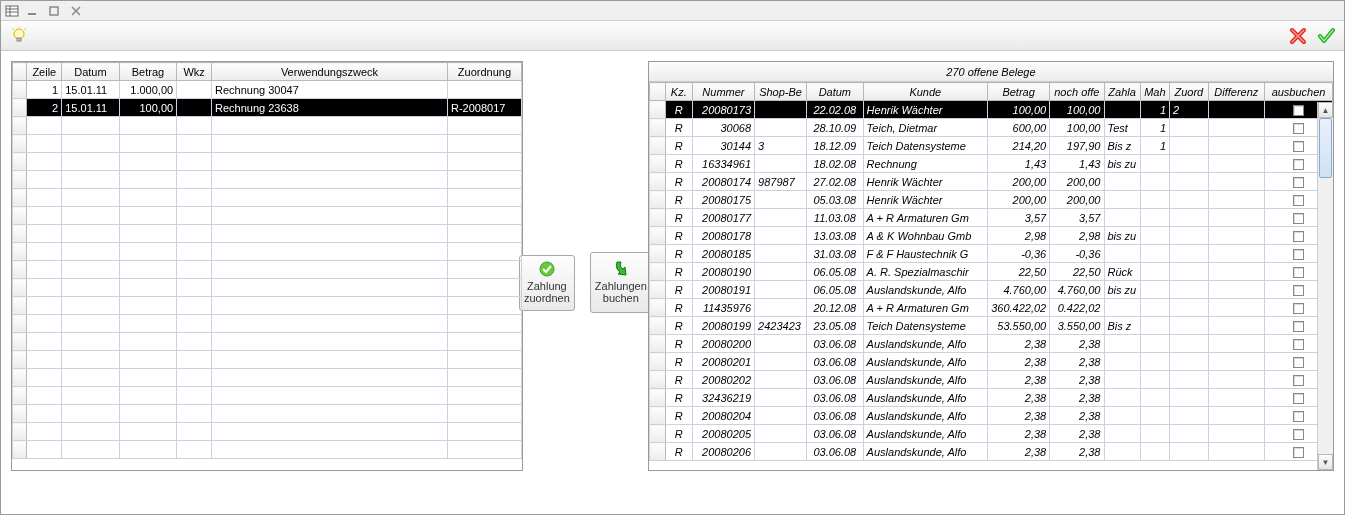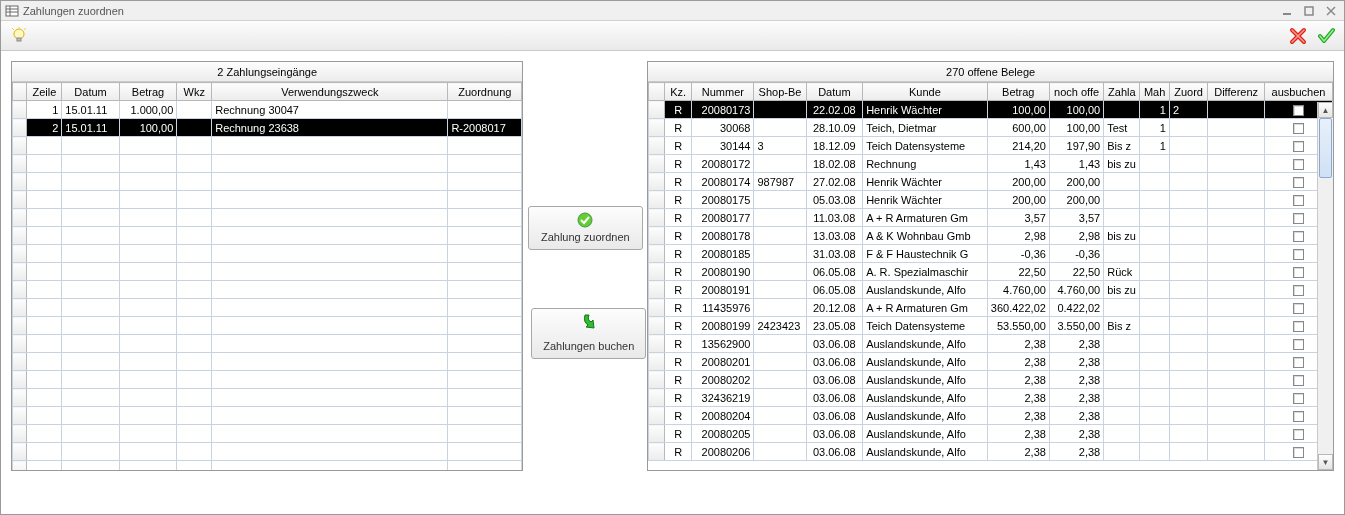--- a/index.html
+++ b/index.html
@@ -64,25 +64,25 @@
     padding: 10px;
     gap: 0;
   }
   .panel {
     border: 1px solid #9a9a9a;
     background: #fff;
     display: flex;
     flex-direction: column;
   }
   .panel.left { width: 517px; height: 410px; }
-  .panel.right { width: 693px; height: 410px; margin-left: 0; }
+  .panel.right { width: 693px; height: 410px; margin-left: 0; font-style: italic; }
   .mid {
     width: 125px;
     display: flex;
-    flex-direction: column;
+    flex-direction: row;
     align-items: center;
     justify-content: center;
     gap: 4px;
   }
   .panel-title {
     height: 20px;
     background: linear-gradient(#fdfdfd,#ececec);
     border-bottom: 1px solid #c9c9c9;
     text-align: center;
     line-height: 20px;
@@ -139,39 +139,38 @@
     border:1px solid #a8a8a8;
     border-radius:3px;
     background:linear-gradient(#fdfdfd,#e9e9e9);
     padding:4px 4px 6px;
     text-align:center;
     font-size:11px;
     color:#333;
     cursor:pointer;
     display:flex; flex-direction:column; align-items:center; gap:2px;
   }
-  .action-btn.big { height:51px; justify-content:space-between;margin-left:7px; }
+  .action-btn.big { height:61px; justify-content:center;margin-left:7px; }
   .action-btn .ic { width:18px; height:18px; display:inline-flex; align-items:center; justify-content:center; }
   .gap-large { height:50px; }
   svg { display:block; }
 </style>
 </head>
 <body>
 
 <div class="window">
   <div class="titlebar">
     <span class="title-icon">
       <svg width="14" height="14">
           <rect x="1" y="2" width="12" height="10" fill="#fff" stroke="#666"></rect>
           <line x1="1" y1="5" x2="13" y2="5" stroke="#666"></line>
           <line x1="1" y1="8" x2="13" y2="8" stroke="#666"></line>
           <line x1="5" y1="2" x2="5" y2="12" stroke="#666"></line>
         </svg>
     </span>
-    <span class="title">Zahlungen zuordnen</span>
     <span class="winbtn">
         <svg width="10" height="10">
           <line x1="1" y1="8" x2="9" y2="8" stroke="#888" stroke-width="2"></line>
         </svg>
       </span>
     <span class="winbtn">
         <svg width="10" height="10">
           <rect x="1" y="1" width="8" height="8" fill="none" stroke="#888" stroke-width="1.5"></rect>
         </svg>
       </span>
@@ -202,21 +201,20 @@
       <svg width="18" height="18">
           <path d="M3 9 L7 14 L16 3" stroke="#2a2" stroke-width="4" fill="none" stroke-linecap="round" stroke-linejoin="round"></path>
           <path d="M3 9 L7 14 L16 3" stroke="#9e9" stroke-width="1.5" fill="none" stroke-linecap="round" stroke-linejoin="round"></path>
         </svg>
     </span>
   </div>
 
   <div class="content">
 
     <div class="panel left">
-      <div class="panel-title">2  Zahlungseingänge</div>
       <div class="grid-wrap">
         <table class="grid" id="left-grid">
           <colgroup>
             <col style="width:14px">
               <col style="width:34px">
               <col style="width:56px">
               <col style="width:56px">
               <col style="width:34px">
               <col style="width:230px">
               <col style="width:72px">
@@ -526,21 +524,21 @@
                 <td class="rn">197,90</td>
                 <td>Bis z</td>
                 <td class="rn">1</td>
                 <td></td>
                 <td></td>
                 <td class="checkbox-cell"><span class="chk"></span></td>
               </tr>
               <tr>
                 <td class="rowhdr"></td>
                 <td class="cn">R</td>
-                <td class="rn">20080172</td>
+                <td class="rn">16334961</td>
                 <td></td>
                 <td class="cn">18.02.08</td>
                 <td>Rechnung</td>
                 <td class="rn">1,43</td>
                 <td class="rn">1,43</td>
                 <td>bis zu</td>
                 <td class="rn"></td>
                 <td></td>
                 <td></td>
                 <td class="checkbox-cell"><span class="chk"></span></td>
@@ -676,21 +674,21 @@
                 <td class="rn">3.550,00</td>
                 <td>Bis z</td>
                 <td class="rn"></td>
                 <td></td>
                 <td></td>
                 <td class="checkbox-cell"><span class="chk"></span></td>
               </tr>
               <tr>
                 <td class="rowhdr"></td>
                 <td class="cn">R</td>
-                <td class="rn">13562900</td>
+                <td class="rn">20080200</td>
                 <td></td>
                 <td class="cn">03.06.08</td>
                 <td>Auslandskunde, Alfo</td>
                 <td class="rn">2,38</td>
                 <td class="rn">2,38</td>
                 <td></td>
                 <td class="rn"></td>
                 <td></td>
                 <td></td>
                 <td class="checkbox-cell"><span class="chk"></span></td>

